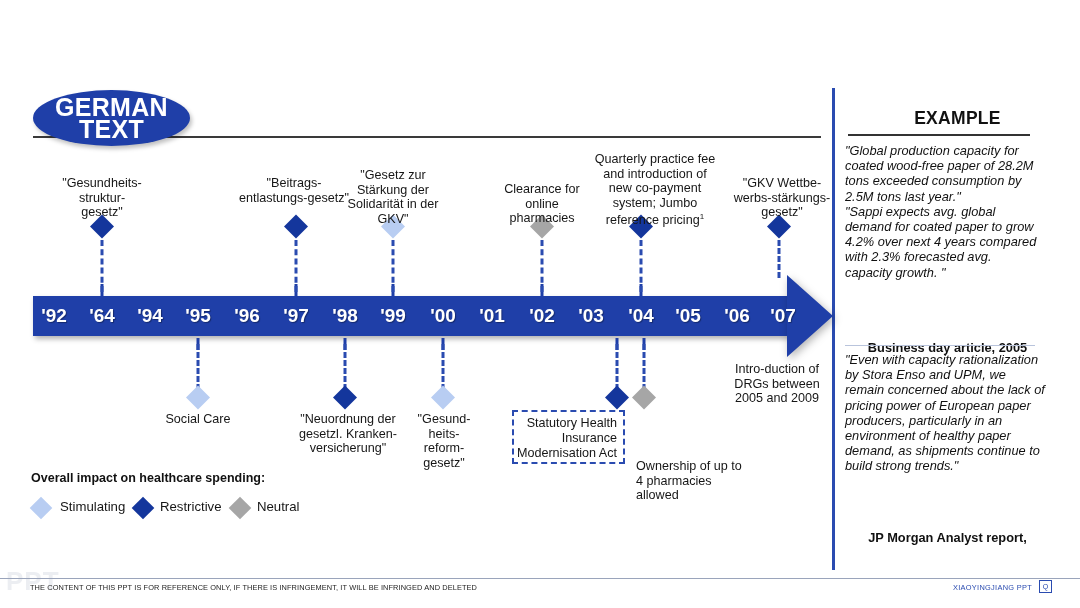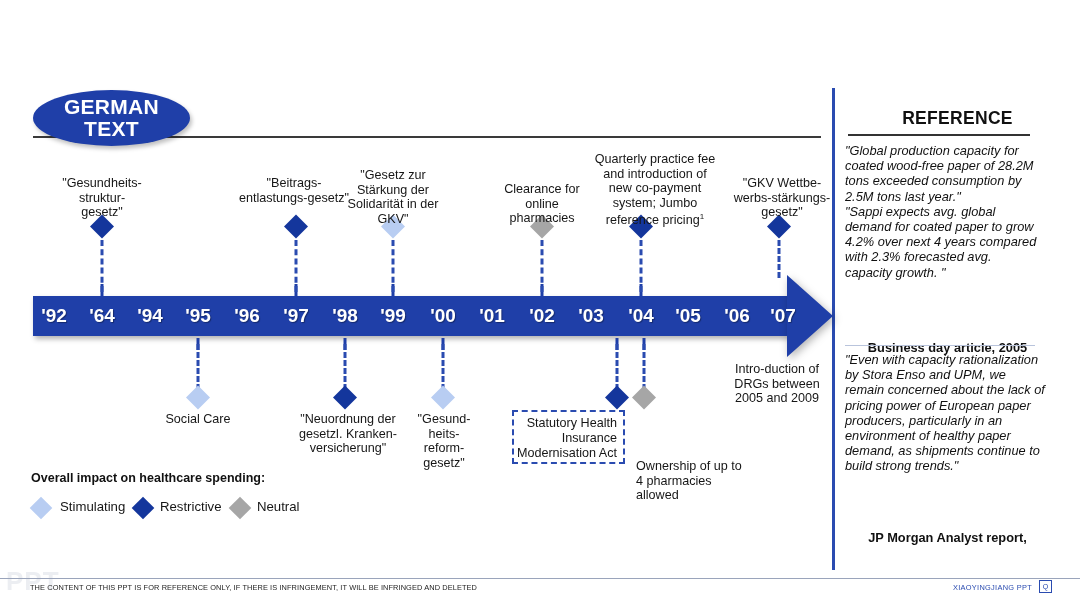--- a/index.html
+++ b/index.html
@@ -22,21 +22,21 @@
   .hdr-rule{position:absolute;left:28px;top:70px;width:1024px;height:3px;background:#2a4bb0;}
 
   
   .vdivide{position:absolute;left:832px;top:88px;width:3px;height:482px;background:#2a4bb0;}
 
   
   .badge{
     position:absolute;left:33px;top:90px;width:157px;height:56px;
     background:#1f3fa8;border-radius:50%/50%;
     display:flex;flex-direction:column;align-items:center;justify-content:center;
-    color:#fff;font-weight:700;font-size:21px;line-height:22px;letter-spacing:.3px;
+    color:#fff;font-weight:700;font-size:25px;line-height:22px;letter-spacing:.3px;
     box-shadow:2px 3px 4px rgba(0,0,0,.25);
     z-index:5;
   }
   .sect-title{position:absolute;left:216px;top:108px;font-size:19.5px;font-weight:700;color:#111;letter-spacing:-.2px;}
   .sect-rule{position:absolute;left:33px;top:136px;width:788px;height:2px;background:#3a3a3a;}
 
   
   .tl-bar{position:absolute;left:33px;top:296px;width:756px;height:40px;background:#1f3fa8;box-shadow:2px 3px 5px rgba(0,0,0,.3);}
   .tl-arrow{position:absolute;left:787px;top:275px;width:0;height:0;
     border-top:41px solid transparent;border-bottom:41px solid transparent;border-left:46px solid #1f3fa8;
@@ -207,21 +207,21 @@
     <div class="leg-item" style="left:60px">Stimulating</div>
 
     <div class="leg-dia" style="left:135px;background:#14369c"></div>
     <div class="leg-item" style="left:160px">Restrictive</div>
 
     <div class="leg-dia" style="left:232px;background:#a6a6a6"></div>
     <div class="leg-item" style="left:257px">Neutral</div>
   </div>
 
   <div>
-    <div class="cm-title">REFERENCE</div>
+    <div class="cm-title">EXAMPLE</div>
     <div class="cm-rule"></div>
     <div class="cm-body">"Global production capacity for coated wood-free paper of 28.2M tons exceeded consumption by 2.5M tons last year."
  "Sappi expects avg. global demand for coated paper to grow 4.2% over next 4 years compared with 2.3% forecasted avg. capacity growth.  "</div>
     <div class="cm-src" style="left:850px;top:318px">Business day article, 2005</div>
     <div class="cm-rule2"></div>
     <div class="cm-body2">"Even with capacity rationalization
 by Stora Enso and UPM, we remain concerned about the lack of pricing power of European paper producers, particularly in an environment of healthy paper demand, as shipments continue to build strong trends."</div>
     <div class="cm-src" style="left:850px;top:508px">JP Morgan Analyst report,</div>
   </div>
 

